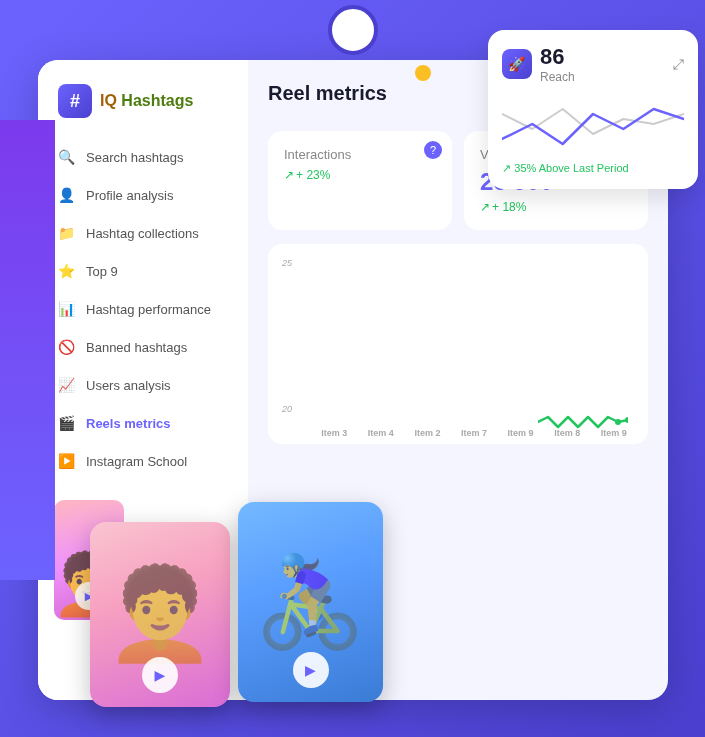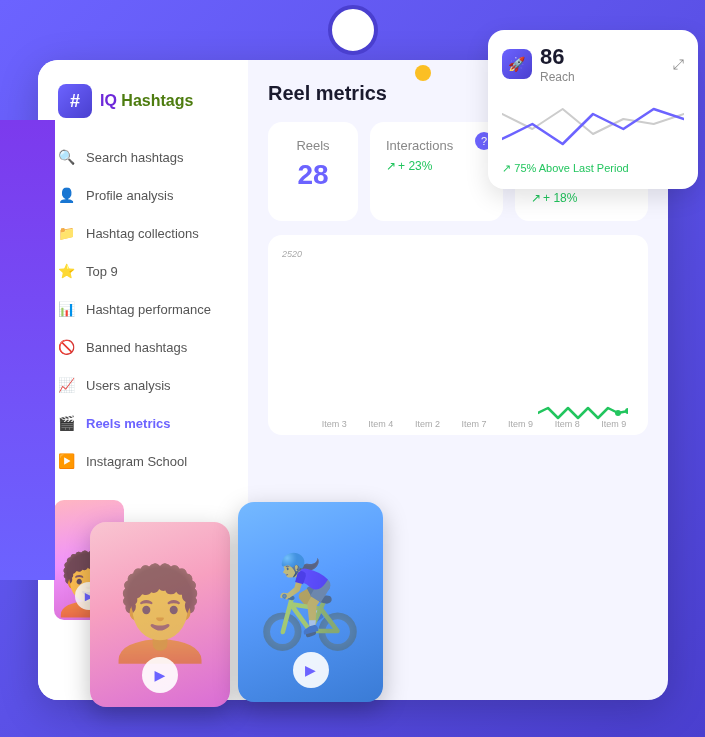--- a/index.html
+++ b/index.html
@@ -122,21 +122,21 @@
     .main-content {
       flex: 1;
       padding: 20px;
       overflow: hidden;
     }
 
     .content-header {
       display: flex;
       align-items: center;
       justify-content: space-between;
-      margin-bottom: 15px;
+      margin-bottom: 24px;
     }
 
     .content-title {
       font-size: 20px;
       font-weight: 700;
       color: #1a1a2e;
     }
 
     .filter-btn {
       display: flex;
@@ -269,21 +269,21 @@
       font-size: 9px;
       color: #aaa;
     }
 
     .chart-y-labels {
       position: absolute;
       left: 14px;
       top: 14px;
       bottom: 30px;
       display: flex;
-      flex-direction: row;
+      flex-direction: column;
       justify-content: space-between;
       font-style: italic;
     }
 
     .y-label {
       font-size: 9px;
       color: #aaa;
     }
 
     
@@ -393,21 +393,21 @@
 <div class="left-strip"></div>
 
 <div class="main-card">
 
   <div class="sidebar">
     <div class="sidebar-logo">
       <div class="logo-icon">
         <span>#</span>
       </div>
       <div class="logo-text">
-        <span style="color:#6d28d9;">IQ</span>
+        <span style="color:#a16207;">IQ</span>
         <span>Hashtags</span>
       </div>
     </div>
 
     <ul class="sidebar-nav">
       <li>
         <span class="nav-icon">🔍</span>
         <span>Search hashtags</span>
       </li>
       <li>
@@ -457,24 +457,20 @@
     <div class="content-header">
       <h1 class="content-title">Reel metrics</h1>
       <button class="filter-btn">
         <span>Filters</span>
         <span>▾</span>
       </button>
     </div>
 
     <div class="metrics-section">
 
-      <div class="reels-card" style="min-width:90px; text-align:center;">
-        <div class="reels-label">Reels</div>
-        <div class="reels-value">28</div>
-      </div>
 
       <div class="metric-card" style="position:relative;">
         <div class="help-icon">?</div>
         <div class="metric-label">Interactions</div>
         <div class="metric-change">
           <span style="color:#22c55e;">↗</span>
           <span>+ 23%</span>
         </div>
       </div>
 
@@ -517,21 +513,21 @@
         </div>
         <div class="bar-group">
           <div class="bar dark" style="height: 60%;"></div>
           <div class="bar light" style="height: 90%;"></div>
         </div>
         <div class="bar-group">
           <div class="bar dark" style="height: 75%;"></div>
           <div class="bar light" style="height: 55%;"></div>
         </div>
       </div>
-      <div class="chart-labels" style="left: 46px;">
+      <div class="chart-labels" style="left: 46px; font-weight: bold;">
         <span class="chart-label">Item 3</span>
         <span class="chart-label">Item 4</span>
         <span class="chart-label">Item 2</span>
         <span class="chart-label">Item 7</span>
         <span class="chart-label">Item 9</span>
         <span class="chart-label">Item 8</span>
         <span class="chart-label">Item 9</span>
       </div>
 
       <div style="position:absolute; bottom: 8px; right: 20px;">
@@ -561,21 +557,21 @@
     <div class="reach-chart">
       <svg class="reach-svg" viewBox="0 0 180 60" preserveAspectRatio="none">
 
         <polyline points="0,20 30,35 60,15 90,40 120,25 150,30 180,20" fill="none" stroke="#ccc" stroke-width="2" stroke-linecap="round" stroke-linejoin="round"></polyline>
 
         <polyline points="0,45 30,30 60,50 90,20 120,35 150,15 180,25" fill="none" stroke="#6c63ff" stroke-width="2.5" stroke-linecap="round" stroke-linejoin="round"></polyline>
       </svg>
     </div>
     <div class="reach-change">
       <span style="color:#22c55e;">↗</span>
-      <span>75% Above Last Period</span>
+      <span>35% Above Last Period</span>
     </div>
   </div>
 
 </div>
 
 <div style="position: absolute; bottom: 30px; left: 90px; display: flex; gap: 8px; z-index: 25;">
 
   <div style="width: 140px; height: 185px; border-radius: 16px; overflow: hidden; background: linear-gradient(160deg, #f9c5d1 0%, #f7a0c0 40%, #d96dd6 100%); position: relative; box-shadow: 0 8px 24px rgba(0,0,0,0.25); flex-shrink:0;">
     <div style="position:absolute; bottom: 0; left: 0; right: 0; top: 0; display: flex; align-items: center; justify-content: center; font-size: 90px; opacity: 0.6; filter: hue-rotate(10deg);">🧑‍🦱</div>
     <div style="position:absolute; bottom: 14px; left: 50%; transform: translateX(-50%); width: 36px; height: 36px; background: rgba(255,255,255,0.9); border-radius: 50%; display: flex; align-items:center; justify-content:center; color: #6c63ff; font-size: 14px;">▶</div>

